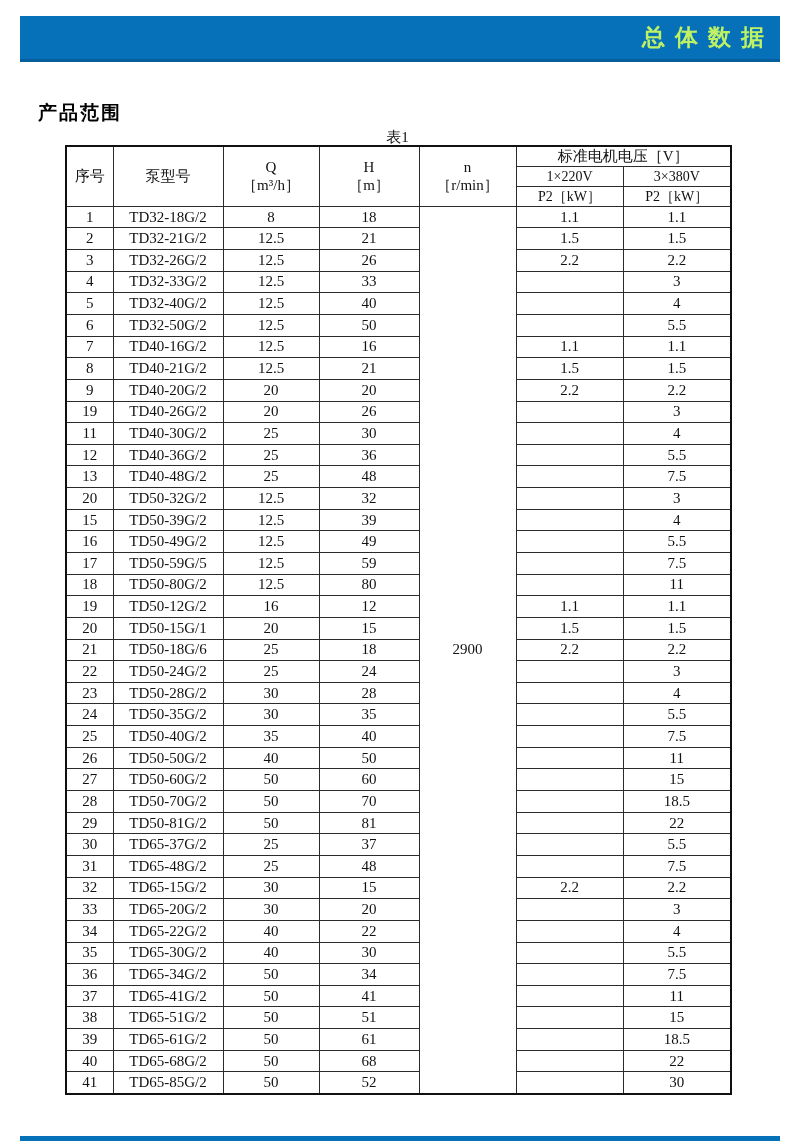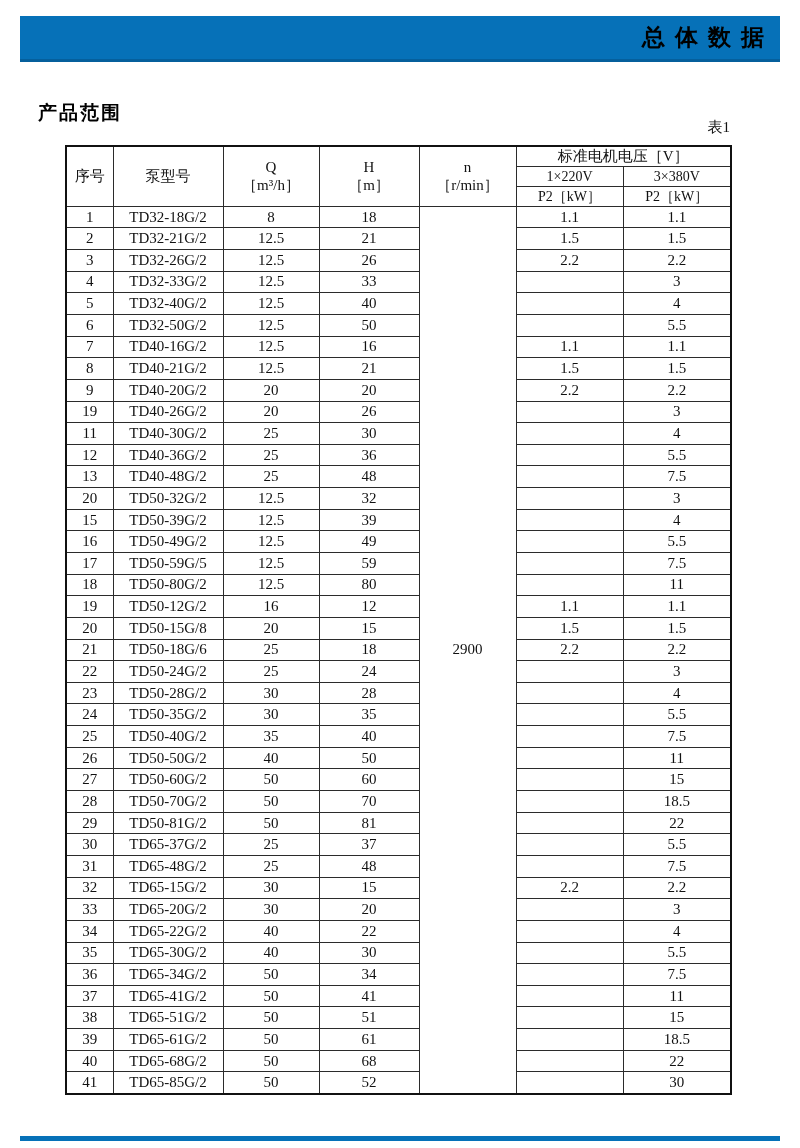--- a/index.html
+++ b/index.html
@@ -16,21 +16,21 @@
     left: 20px; top: 16px;
     width: 760px; height: 46px;
     background: #0671b8;
     border-bottom: 3px solid #055f9c;
     display: flex;
     align-items: center;
     justify-content: flex-end;
     padding-right: 16px;
   }
   .banner-title {
-    color: #000000;
+    color: #bef264;
     font-family: "Liberation Sans", "DejaVu Sans", sans-serif;
     font-weight: bold;
     font-size: 23px;
     letter-spacing: 10px;
     margin-right: -10px; 
     white-space: nowrap;
   }
 
   
   .section-title {
@@ -39,23 +39,23 @@
     font-family: "Liberation Sans", "DejaVu Sans", sans-serif;
     font-weight: bold;
     font-size: 19px;
     letter-spacing: 2px;
     color: #000;
   }
 
   
   .table-caption {
     position: absolute;
-    left: 65px; top: 118px;
+    left: 65px; top: 128px;
     width: 665px;
-    text-align: right;
+    text-align: center;
     font-size: 15px;
     color: #111;
   }
 
   
   table.spec {
     position: absolute;
     left: 65px; top: 145px;
     width: 665px;
     border-collapse: collapse;
@@ -291,21 +291,21 @@
       <tr class="body-row">
         <td>19</td>
         <td>TD50-12G/2</td>
         <td>16</td>
         <td>12</td>
         <td>1.1</td>
         <td>1.1</td>
       </tr>
       <tr class="body-row">
         <td>20</td>
-        <td>TD50-15G/8</td>
+        <td>TD50-15G/1</td>
         <td>20</td>
         <td>15</td>
         <td>1.5</td>
         <td>1.5</td>
       </tr>
       <tr class="body-row">
         <td>21</td>
         <td>TD50-18G/6</td>
         <td>25</td>
         <td>18</td>

